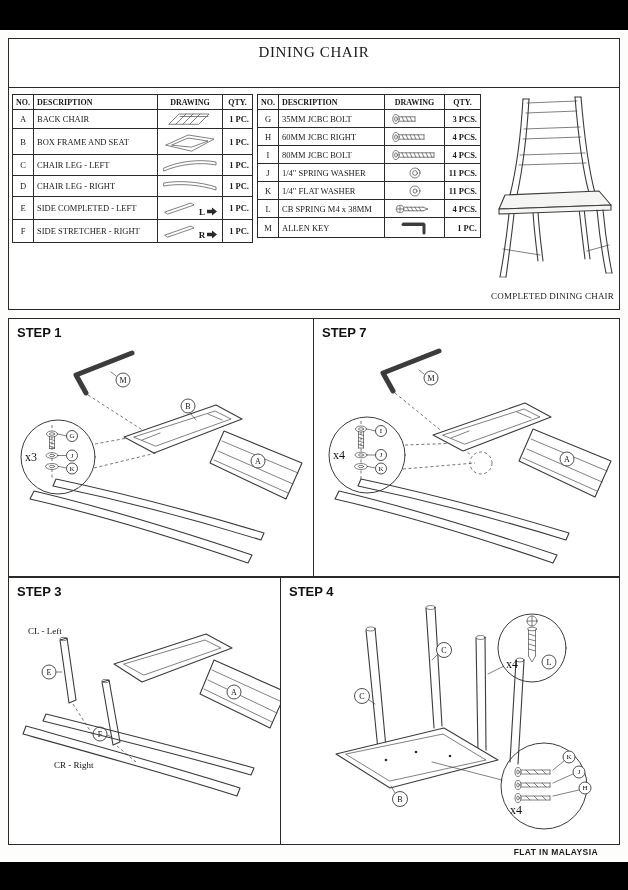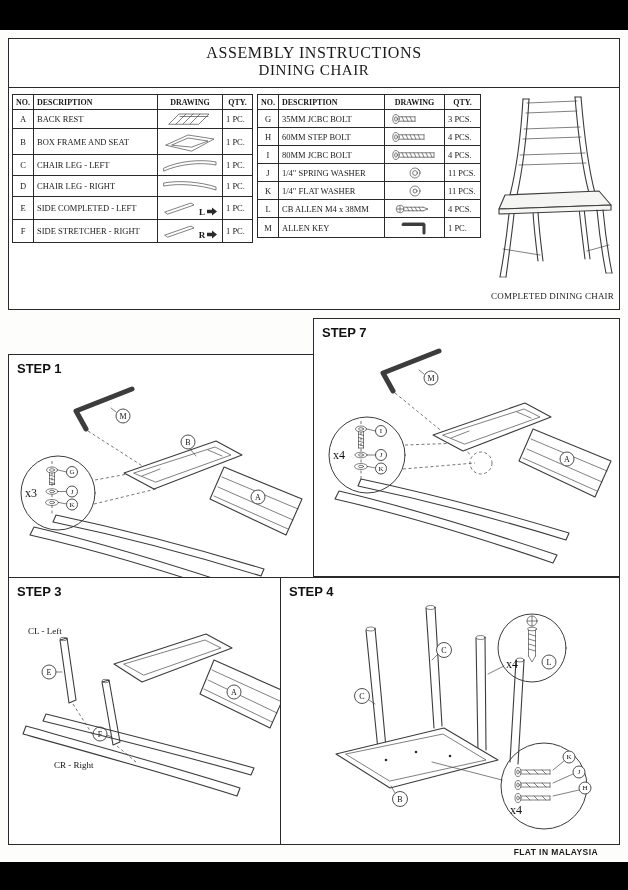--- a/index.html
+++ b/index.html
@@ -12,21 +12,21 @@
   .title-line2 { font-size:15px; letter-spacing:.6px; }
   .parts-box { left:8px; top:57px; width:612px; height:223px; }
   table.parts { border-collapse:collapse; position:absolute; background:#fff; }
   .tbl-left { left:3px; top:6px; }
   .tbl-right { left:248px; top:6px; }
   table.parts th, table.parts td { border:1px solid #2a2a2a; padding:1px 3px; vertical-align:middle;margin-left:40px; }
   table.parts th { font-size:8px; font-weight:bold; text-align:center; height:15px; }
   table.parts th.l { text-align:left; }
   table.parts td { font-size:8.5px; }
   td.c { text-align:center; }
-  td.q { font-size:7.5px; text-align:left; white-space:nowrap; }
+  td.q { font-size:7.5px; text-align:right; white-space:nowrap;font-weight:bold; }
   td.thumb { text-align:center; }
   td.thumb svg { display:inline-block; vertical-align:middle; }
   .ef-cell { display:flex; align-items:flex-end; justify-content:center; gap:2px; }
   .mark { font-size:9px; font-weight:bold; line-height:8px; }
   .chair-fig { position:absolute; left:472px; top:5px; }
   .caption { position:absolute; right:5px; top:203px; font-size:9px; letter-spacing:.2px; }
   .step { position:absolute; border:1px solid #2a2a2a; background:#fff; overflow:hidden; }
   .step-label { position:absolute; left:8px; top:6px; font-family:"Liberation Sans", sans-serif; font-weight:bold; font-size:13px; color:#111; }
   .step svg.diagram { position:absolute; left:1px; top:26px; }
   .footer { position:absolute; right:30px; top:817px; font-family:"Liberation Sans", sans-serif; font-weight:bold; font-size:8.5px; letter-spacing:.4px; }
@@ -43,21 +43,20 @@
   text.mult { font-size:12px; font-family:"Liberation Serif", serif; fill:#111; }
   text.slabel { font-size:9px; font-family:"Liberation Serif", serif; fill:#111; }
   .arrow { fill:#2a2a2a; }
 </style>
 </head>
 <body>
 
 <div class="page">
 
   <div class="frame title-box">
-    <div class="title-line1">ASSEMBLY INSTRUCTIONS</div>
     <div class="title-line2">DINING CHAIR</div>
   </div>
 
   <div class="frame parts-box">
 
     <table class="parts tbl-left">
       <colgroup>
           <col style="width:19px">
           <col style="width:124px">
           <col style="width:62px">
@@ -65,21 +64,21 @@
         </colgroup>
       <tbody>
           <tr>
         <th>NO.</th>
         <th class="l">DESCRIPTION</th>
         <th>DRAWING</th>
         <th>QTY.</th>
       </tr>
       <tr style="height:19px">
         <td class="c">A</td>
-        <td>BACK REST</td>
+        <td>BACK CHAIR</td>
         <td class="thumb">
           <svg width="52" height="16" viewBox="0 0 52 16">
             <polygon class="ln thin fillw" points="5,13 15,3 45,3 35,13"></polygon>
             <path class="ln thin" d="M22,3 L12,13 M29,3 L19,13 M36,3 L26,13 M16,5.5 L44,5.5"></path>
           </svg>
         </td>
         <td class="q">1 PC.</td>
       </tr>
       <tr style="height:26px">
         <td class="c">B</td>
@@ -168,21 +167,21 @@
           <svg width="48" height="14" viewBox="0 0 48 14">
             <ellipse class="ln thin fillw" cx="5" cy="7" rx="3.2" ry="4.5"></ellipse>
                 <ellipse class="ln thin" cx="5" cy="7" rx="1.4" ry="2.2"></ellipse>
             <path class="ln thin" d="M8.2,4.8 L24,4.8 M8.2,9.2 L24,9.2 M24,4.8 L24,9.2 M11,4.8 L13,9.2 M15,4.8 L17,9.2 M19,4.8 L21,9.2"></path>
           </svg>
         </td>
         <td class="q">3 PCS.</td>
       </tr>
       <tr style="height:18px">
         <td class="c">H</td>
-        <td>60MM STEP BOLT</td>
+        <td>60MM JCBC RIGHT</td>
         <td class="thumb">
           <svg width="48" height="14" viewBox="0 0 48 14">
             <ellipse class="ln thin fillw" cx="5" cy="7" rx="3.2" ry="4.5"></ellipse>
                 <ellipse class="ln thin" cx="5" cy="7" rx="1.4" ry="2.2"></ellipse>
             <path class="ln thin" d="M8.2,4.8 L33,4.8 M8.2,9.2 L33,9.2 M33,4.8 L33,9.2 M11,4.8 L13,9.2 M15,4.8 L17,9.2 M19,4.8 L21,9.2 M23,4.8 L25,9.2 M27,4.8 L29,9.2"></path>
           </svg>
         </td>
         <td class="q">4 PCS.</td>
       </tr>
       <tr style="height:18px">
@@ -215,21 +214,21 @@
         <td class="thumb">
           <svg width="14" height="14" viewBox="0 0 14 14">
             <circle class="ln thin fillw" cx="7" cy="7" r="5"></circle>
                 <circle class="ln thin" cx="7" cy="7" r="2"></circle>
           </svg>
         </td>
         <td class="q">11 PCS.</td>
       </tr>
       <tr style="height:18px">
         <td class="c">L</td>
-        <td>CB ALLEN M4 x 38MM</td>
+        <td>CB SPRING M4 x 38MM</td>
         <td class="thumb">
           <svg width="40" height="14" viewBox="0 0 40 14">
             <circle class="ln thin fillw" cx="5" cy="7" r="3.8"></circle>
             <path class="ln thin" d="M2.3,7 L7.7,7 M5,4.3 L5,9.7 M9,5.2 L28,5.2 M9,8.8 L28,8.8 M12,5.2 L14,8.8 M16,5.2 L18,8.8 M20,5.2 L22,8.8 M24,5.2 L26,8.8 M28,5.2 L33,7 L28,8.8"></path>
           </svg>
         </td>
         <td class="q">4 PCS.</td>
       </tr>
       <tr style="height:20px">
         <td class="c">M</td>
@@ -251,21 +250,21 @@
       <path class="ln thin" d="M46,10 L96,8 M45,20 L96,18 M43,36 L99,34 M42,46 L100,44 M39,62 L104,60 M38,72 L105,70"></path>
       <path class="ln" d="M52,119 C53,136 55,152 57,168 M57,119 C58,136 60,152 62,168 M98,115 C100,134 102,150 104,166 M103,115 C105,134 107,150 109,166"></path>
       <polygon class="ln fillg" points="24,102 118,98 130,112 18,116"></polygon>
       <polygon class="ln fillg" points="18,116 130,112 130,117 18,121"></polygon>
       <path class="ln" d="M28,121 C26,140 23,162 19,184 M33,121 C31,140 28,162 25,184 M122,117 C124,138 127,160 131,180 M116,117 C118,138 121,160 125,180"></path>
       <path class="ln thin" d="M22,156 L59,162 M128,152 L106,158 M19,184 L25,184 M131,180 L125,180"></path>
     </svg>
     <div class="caption">COMPLETED DINING CHAIR</div>
   </div>
 
-  <div class="frame step" style="left:8px; top:288px; width:306px; height:259px;margin-top:36px;">
+  <div class="frame step" style="left:8px; top:288px; width:306px; height:259px;">
     <div class="step-label">STEP 1</div>
     <svg class="diagram" width="304" height="230" viewBox="0 0 304 230">
 
       <g>
         <path class="ln thick" d="M122,8 L66,30 L76,48"></path>
         <path class="dash" d="M78,50 L134,86"></path>
       </g>
       <line class="ln thin" x1="101" y1="27" x2="106" y2="31"></line>
       <g class="callout" transform="translate(113,35)">
         <circle r="7"></circle>

